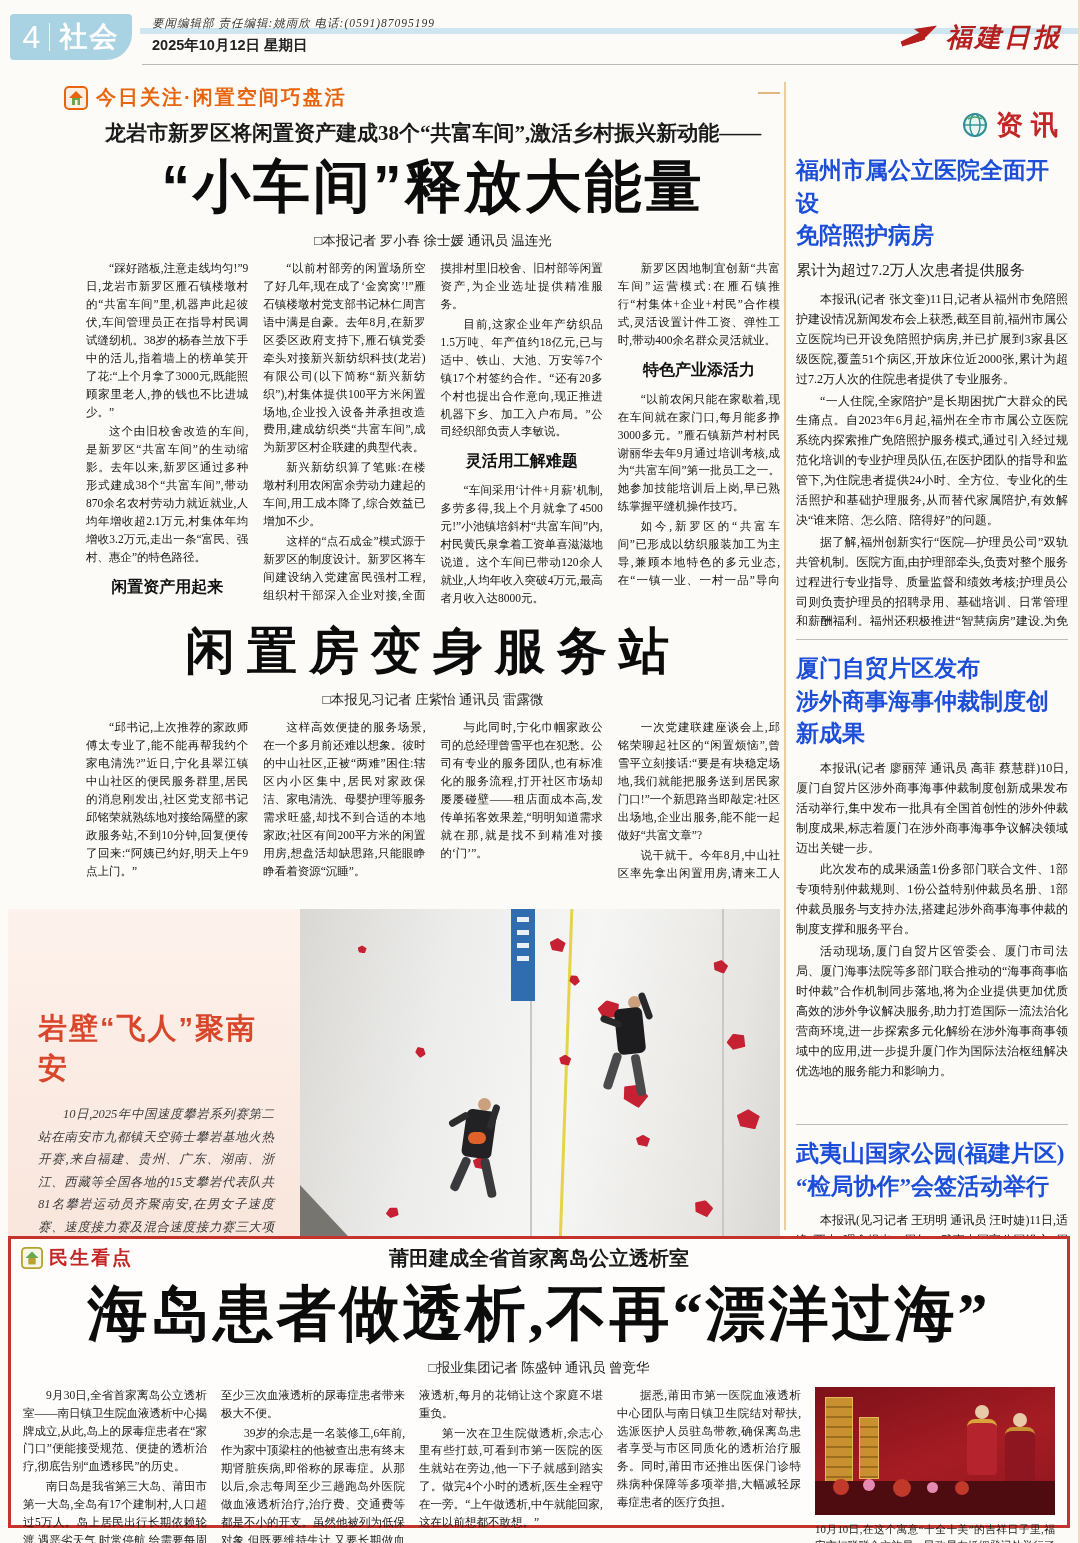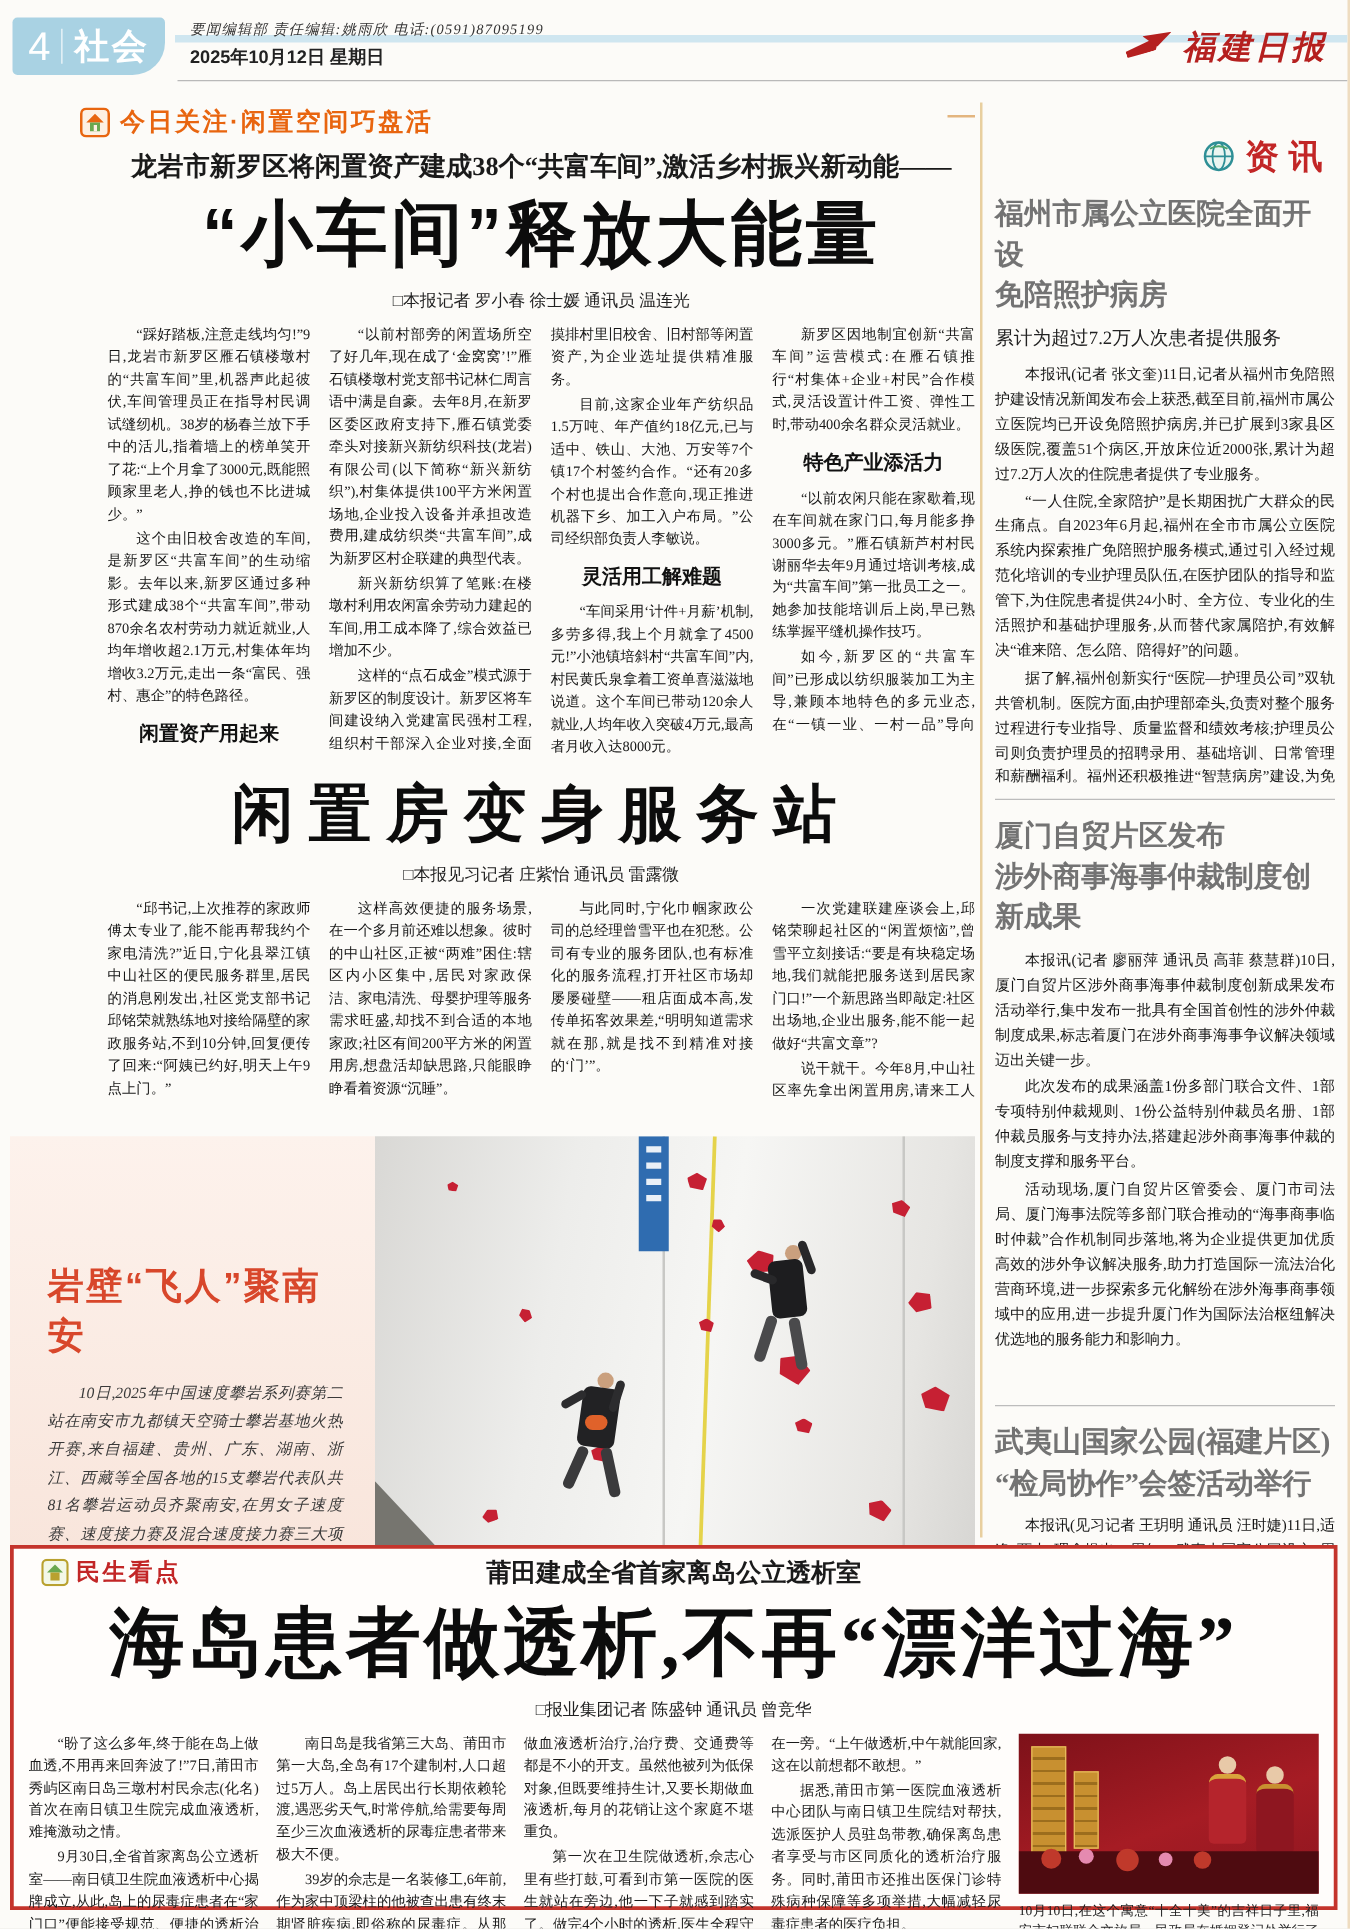--- a/index.html
+++ b/index.html
@@ -59,31 +59,31 @@
   .flag i{display:block;width:12px;height:5px;background:#fff;margin:8px auto 0;opacity:.9;}
   .climber .head{position:absolute;width:13px;height:13px;border-radius:50%;background:#caa07e;}
   .climber .torso{position:absolute;border-radius:6px;}
   .climber .limb{position:absolute;border-radius:4px;}
   .mat{position:absolute;left:0;right:0;bottom:0;height:20px;background:linear-gradient(90deg,#caa29b,#b76d66 40%,#6e4a46);}
   .corner-shadow{position:absolute;left:0;bottom:0;width:150px;height:110px;background:#76756f;
     clip-path:polygon(0 20%,55% 100%,0 100%);}
   
   .news-head{display:flex;justify-content:flex-end;align-items:center;gap:8px;margin:2px 2px 12px 0;}
   .news-label{color:#c22626;font:900 27px "Liberation Serif",serif;letter-spacing:8px;}
-  .na-headline{font-weight:800;font-size:23px;line-height:1.42;color:#737373;}
+  .na-headline{font-weight:800;font-size:23px;line-height:1.42;color:#1d4ed8;}
   .na-deck{font-size:15px;color:#222;margin:8px 0 10px;}
   .na-body{font-size:12px;line-height:1.66;text-align:justify;overflow:hidden;color:#161616;}
   .na-body.h-a{height:336px;margin-top:8px;}
   .na-body.h-b{height:352px;margin-top:8px;}
   .na-body.h-c{height:122px;margin-top:8px;}
   .divider{border-top:1px solid #bcbcbc;margin:13px 0;}
   
   .livelihood{margin:6px 8px 0;border:3px solid #c4342c;position:relative;
     padding:6px 12px 8px;height:292px;box-sizing:border-box;background:#fffdfb;}
-  .ms-banner{position:absolute;left:22px;top:6px;display:flex;align-items:center;gap:6px;}
+  .ms-banner{position:absolute;left:10px;top:6px;display:flex;align-items:center;gap:6px;}
   .ms-banner-label{color:#c22626;font:800 19px "Liberation Sans",sans-serif;letter-spacing:2px;}
   .ms-kicker{text-align:center;font-weight:700;font-size:20px;margin:0;}
   .ms-headline{text-align:center;font-weight:900;font-size:60px;letter-spacing:3px;color:#0c0c0c;margin:2px 0 4px;}
   .ms-row{display:flex;gap:14px;height:184px;margin-top:6px;}
   .ms-cols{flex:1;column-count:4;column-gap:14px;font-size:11.5px;line-height:1.55;text-align:justify;overflow:hidden;}
   .ms-photo-wrap{width:240px;}
   .ms-photo{height:128px;position:relative;overflow:hidden;
     background:linear-gradient(160deg,#7d1119,#a61c24 55%,#8e1620);}
   .gold-banner{position:absolute;left:10px;top:10px;width:26px;height:92px;background:#c89030;border:1px solid #e7b95b;
     background-image:repeating-linear-gradient(#c89030 0 8px,#9c6d1d 8px 10px);}
@@ -278,21 +278,20 @@
         <path d="M5 12 L12 5 L19 12 Z" fill="#6aa84f"></path>
         <rect x="8" y="12" width="8" height="7" fill="#b9a12f"></rect>
       </svg>
       <span class="ms-banner-label">民生看点</span>
     </div>
     <div class="ms-kicker">莆田建成全省首家离岛公立透析室</div>
     <h2 class="ms-headline">海岛患者做透析,不再“漂洋过海”</h2>
     <div class="byline">□报业集团记者 陈盛钟 通讯员 曾竞华</div>
     <div class="ms-row">
       <div class="ms-cols">
-          <p class="bp">“盼了这么多年,终于能在岛上做血透,不用再来回奔波了!”7日,莆田市秀屿区南日岛三墩村村民佘志(化名)首次在南日镇卫生院完成血液透析,难掩激动之情。</p>
           <p class="bp">9月30日,全省首家离岛公立透析室——南日镇卫生院血液透析中心揭牌成立,从此,岛上的尿毒症患者在“家门口”便能接受规范、便捷的透析治疗,彻底告别“血透移民”的历史。</p>
           <p class="bp">南日岛是我省第三大岛、莆田市第一大岛,全岛有17个建制村,人口超过5万人。岛上居民出行长期依赖轮渡,遇恶劣天气,时常停航,给需要每周至少三次血液透析的尿毒症患者带来极大不便。</p>
           <p class="bp">39岁的佘志是一名装修工,6年前,作为家中顶梁柱的他被查出患有终末期肾脏疾病,即俗称的尿毒症。从那以后,佘志每周至少三趟跑岛外医院做血液透析治疗,治疗费、交通费等都是不小的开支。虽然他被列为低保对象,但既要维持生计,又要长期做血液透析,每月的花销让这个家庭不堪重负。</p>
           <p class="bp">第一次在卫生院做透析,佘志心里有些打鼓,可看到市第一医院的医生就站在旁边,他一下子就感到踏实了。做完4个小时的透析,医生全程守在一旁。“上午做透析,中午就能回家,这在以前想都不敢想。”</p>
           <p class="bp">据悉,莆田市第一医院血液透析中心团队与南日镇卫生院结对帮扶,选派医护人员驻岛带教,确保离岛患者享受与市区同质化的透析治疗服务。同时,莆田市还推出医保门诊特殊病种保障等多项举措,大幅减轻尿毒症患者的医疗负担。</p>
         </div>
       <div class="ms-photo-wrap">
         <div class="ms-photo">
           <div class="gold-banner"></div>
           <div class="gold-banner small"></div>

